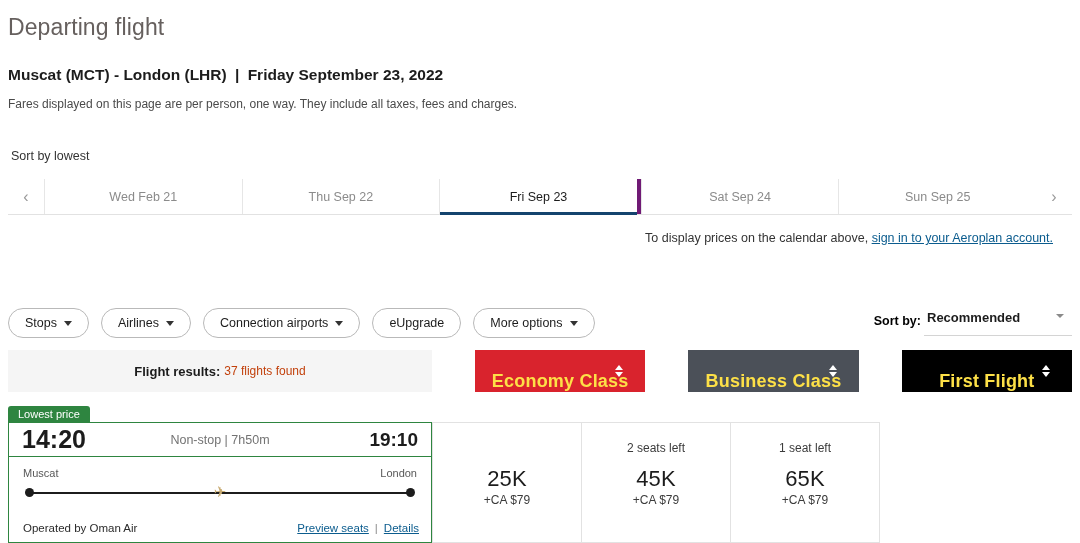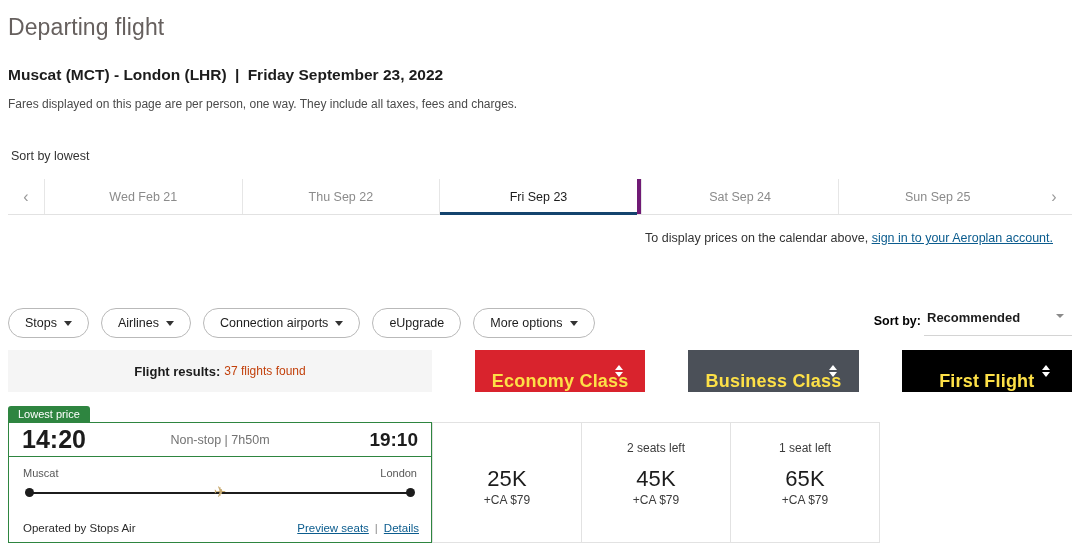--- a/index.html
+++ b/index.html
@@ -343,21 +343,21 @@
           <span class="fc-mid">Non-stop | 7h50m</span>
           <span class="fc-arr">19:10</span>
         </div>
         <div class="fc-body">
           <span class="fc-origin">Muscat</span>
           <span class="fc-dest">London</span>
           <span class="fc-line"></span>
           <span class="fc-dot left"></span>
           <span class="fc-dot right"></span>
           <span class="fc-plane">✈</span>
-          <span class="fc-operator">Operated by Stops Air</span>
+          <span class="fc-operator">Operated by Oman Air</span>
           <span class="fc-links">
             <a href="#">Preview seats</a><span class="bar">|</span><a href="#">Details</a>
           </span>
         </div>
       </div>
     </div>
 
     <div class="fare-cell economy">
       <div class="seats-left"></div>
       <div class="fare-points">25K</div>

